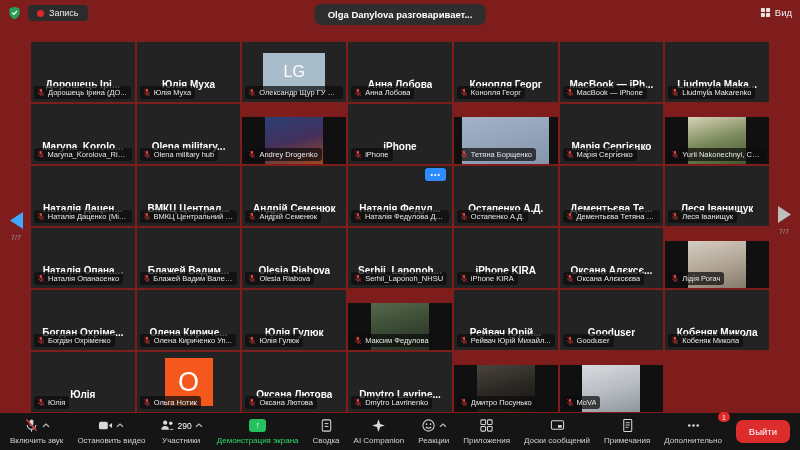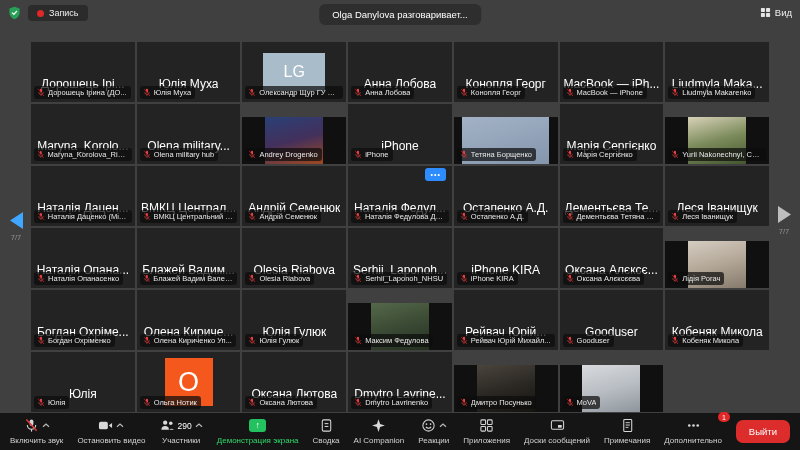--- a/index.html
+++ b/index.html
@@ -1,37 +1,37 @@
 <!DOCTYPE html>
 <html><head>
 <meta charset="utf-8">
 <style>
   * { margin:0; padding:0; box-sizing:border-box; }
   html,body { width:800px; height:450px; background:#191919; overflow:hidden;
               font-family:"Liberation Sans", sans-serif; }
-  #app { position:relative; width:800px; height:450px; background:#404040; }
+  #app { position:relative; width:800px; height:450px; background:#7f1d1d; }
 
   
   .topbar { position:absolute; top:0; left:0; right:0; height:30px; }
   .rec-cluster { position:absolute; left:8px; top:5px; display:flex; align-items:center; gap:7px; }
   .rec-pill { display:flex; align-items:center; gap:5px; background:#2b2b2b; border-radius:4px; padding:3px 9px; }
   .rec-dot { width:7px; height:7px; border-radius:50%; background:#e02828; }
   .rec-label { color:#ededed; font-size:9px; }
   .speaker-pill { position:absolute; left:50%; top:4px; transform:translateX(-50%);
                   background:#2e2e2e; border-radius:6px; padding:5px 13px; color:#fff;
-                  font-size:9.5px; font-weight:400; white-space:nowrap; }
+                  font-size:9.5px; font-weight:700; white-space:nowrap; }
   .view-btn { position:absolute; right:8px; top:7px; display:flex; align-items:center; gap:4px;
               color:#efefef; font-size:9.5px; }
 
   
   .grid { position:absolute; left:31px; top:42px; width:738px; height:370px;
           display:grid; grid-template-columns:repeat(7,1fr); grid-template-rows:repeat(6,1fr); gap:2px; }
   .tile { position:relative; background:#232324; overflow:hidden;
           display:flex; align-items:center; justify-content:center; }
-  .tile-center { color:#fff; font-weight:400; font-size:12px; white-space:nowrap;
+  .tile-center { color:#fff; font-weight:700; font-size:10px; white-space:nowrap;
                  max-width:98%; overflow:hidden;margin-top:24px; }
   .video-tile { background:#101011;margin-top:13px; }
   .video-thumb { height:100%; }
   .video-thumb.portrait { width:56%; }
   .video-thumb.wide { width:84%; }
   .avatar { display:flex; align-items:center; justify-content:center; color:#fff; }
   .avatar.one { width:48px; height:48px; font-size:27px; }
   .avatar.two { width:62px; height:38px; font-size:16px; }
   .name-tag { position:absolute; left:3px; bottom:3px; display:flex; align-items:center; gap:3px;
               background:rgba(12,12,12,.72); border-radius:3px; padding:2px 4px 2px 3px;

